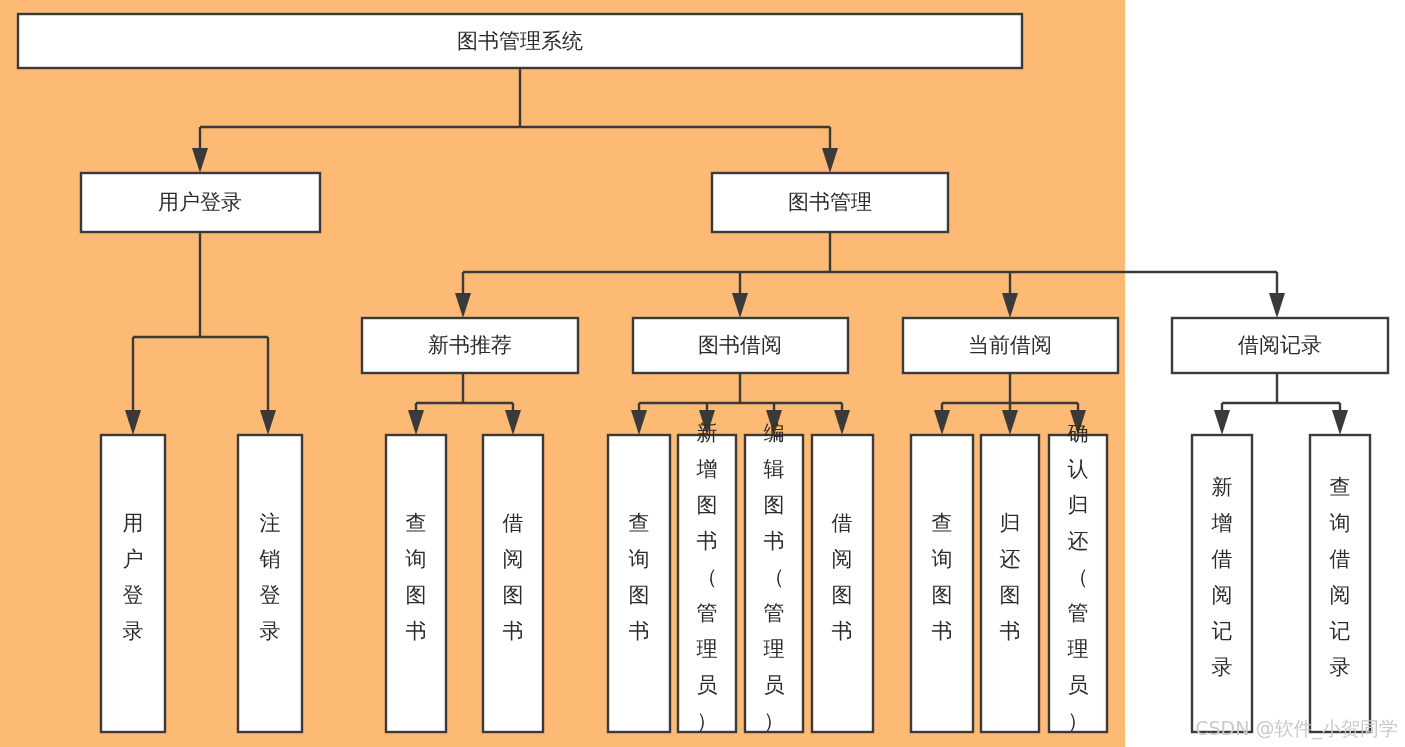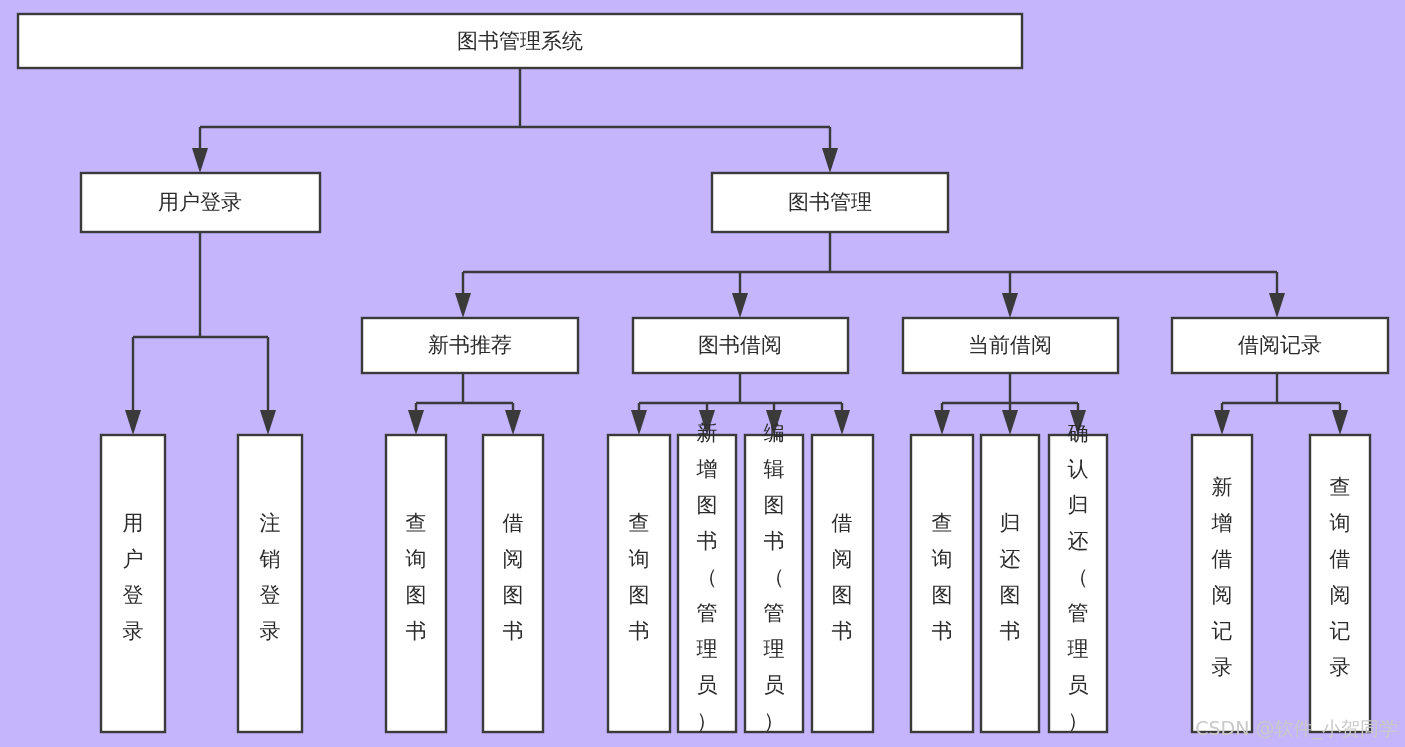--- a/index.html
+++ b/index.html
@@ -9,23 +9,23 @@
     background: #ffffff;
   }
   body {
     width: 1405px;
     height: 747px;
     overflow: hidden;
     font-family: "DejaVu Sans", "Liberation Sans", sans-serif;
   }
   #diagram-root {
     position: relative;
-    width: 1405px;
+    width: 1125px;
     height: 747px;
-    background: #c4b5fd;
+    background: #fdba74;
     text-align: right;
   }
   svg#diagram-svg {
     position: absolute;
     left: 0;
     top: 0;
     width: 1405px;
     height: 747px;
     display: block;
   }

